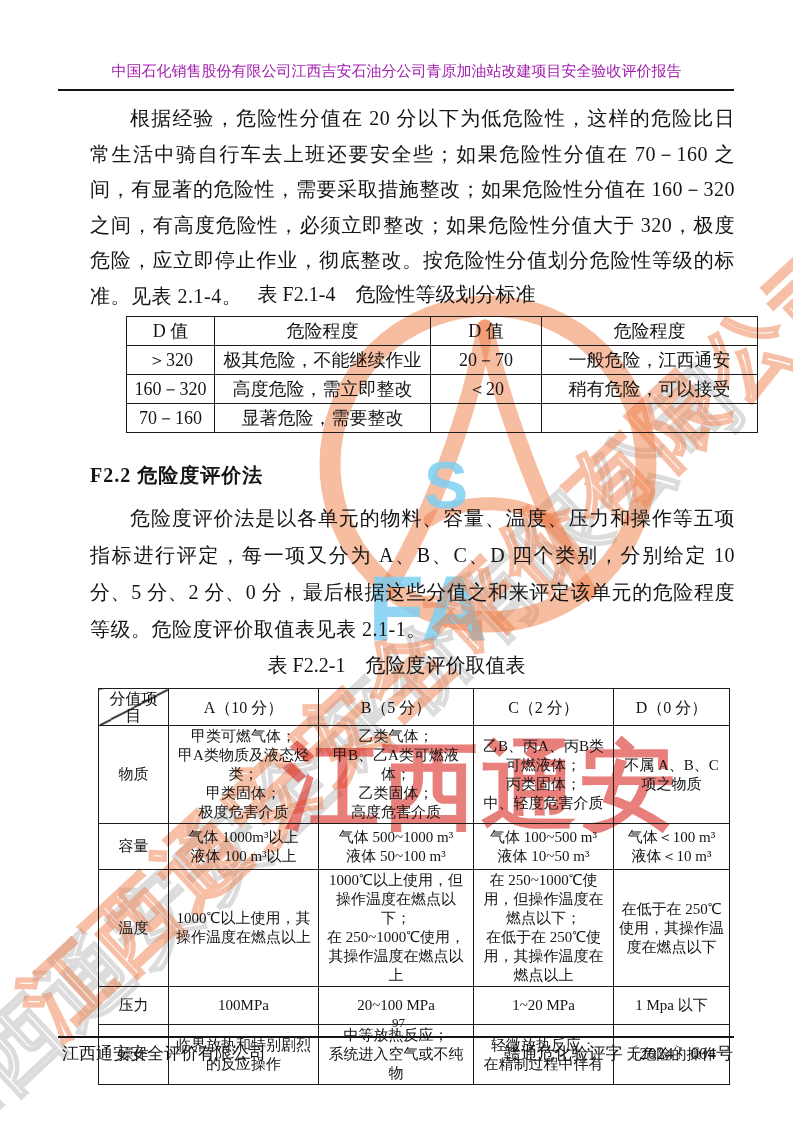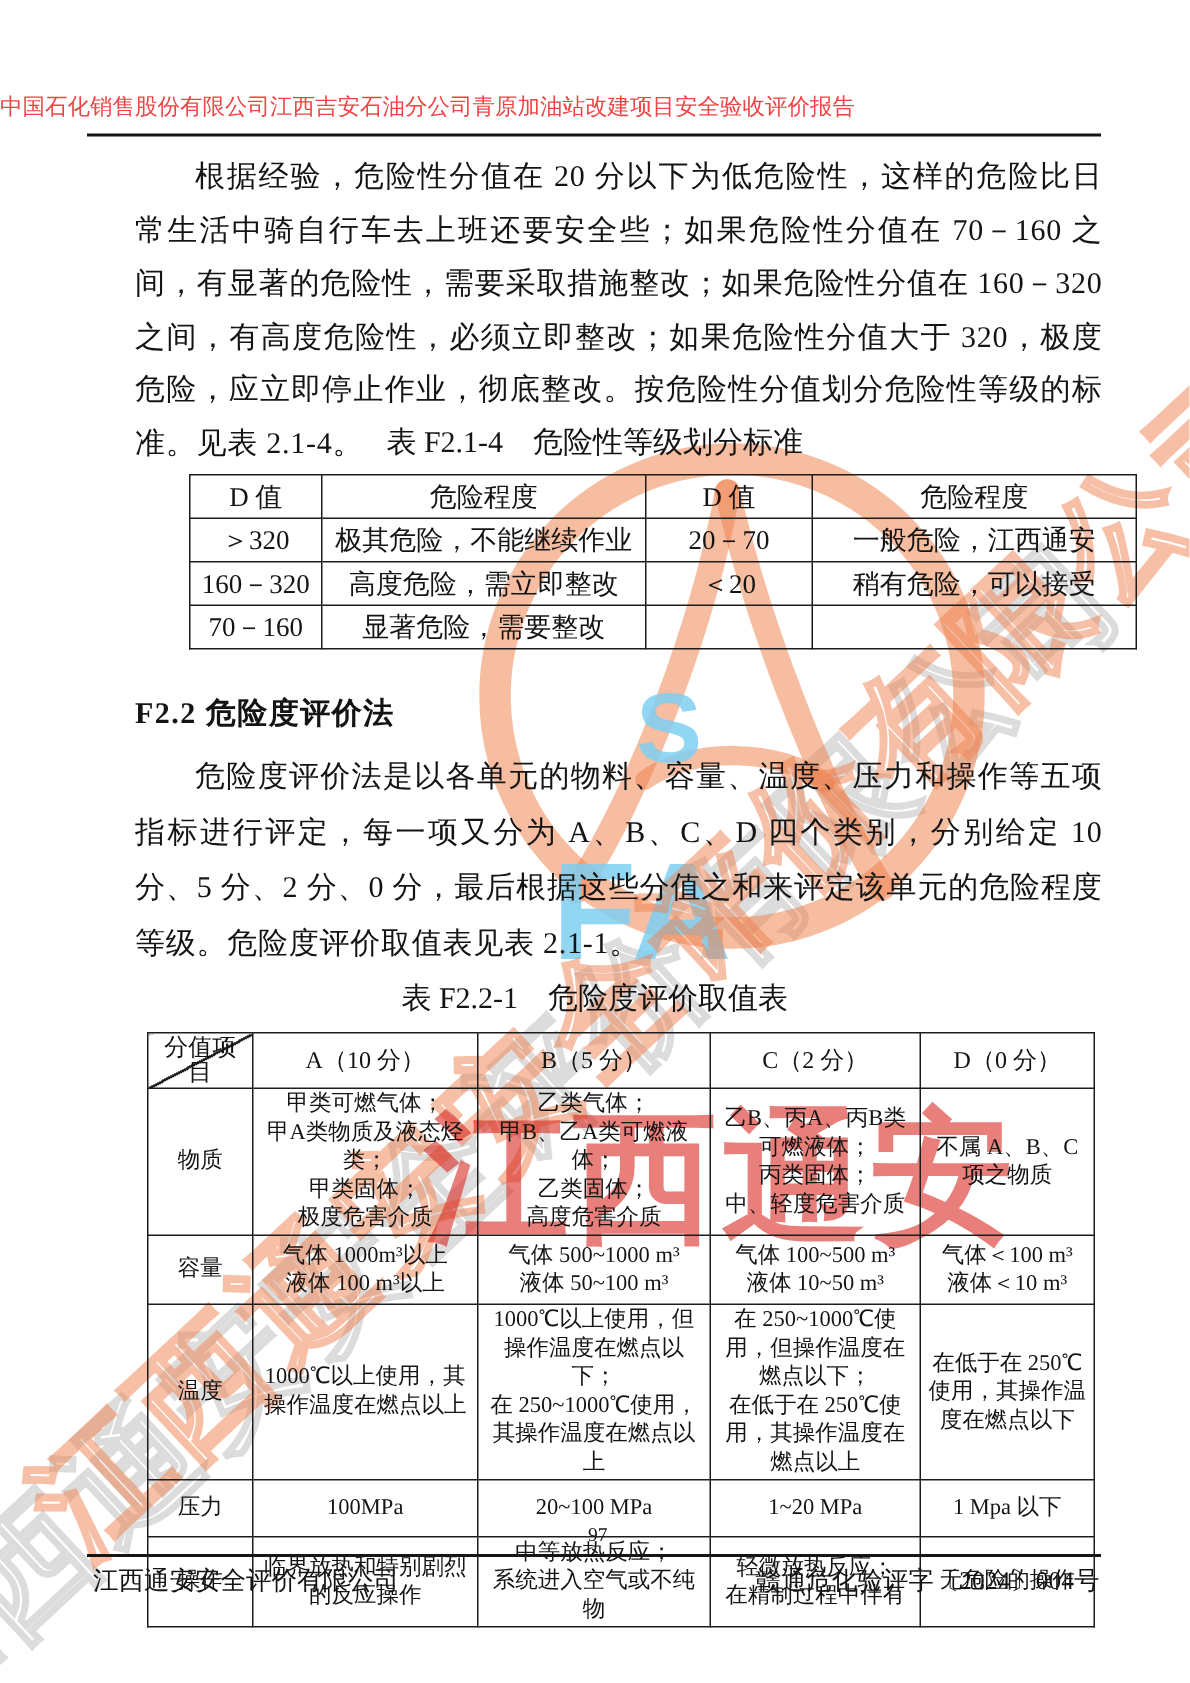--- a/index.html
+++ b/index.html
@@ -36,21 +36,21 @@
   .wm-blue{
     position:absolute;font-family:"Liberation Sans",sans-serif;font-weight:bold;
     color:rgba(126,207,241,0.85);line-height:1;
   }
   #wm-blue-s{left:424px;top:452px;font-size:66px;}
   #wm-blue-fa{left:368px;top:562px;font-size:92px;letter-spacing:2px;}
 
   
   .abs{position:absolute;}
   #header-title{
-    left:0;right:0;top:62px;text-align:left;font-size:15px;color:#ef4444;
+    left:0;right:0;top:62px;text-align:center;font-size:15px;color:#a21caf;
   }
   .rule{left:58px;width:676px;height:2px;background:#151515;}
   #header-rule{top:89px;}
   #footer-rule{top:1036px;}
 
   .para{
     left:90px;width:645px;text-align:justify;text-indent:2em;
     font-size:20px;letter-spacing:0.5px;font-family:Liberation Serif, serif;
   }
   #paragraph-1{top:101px;line-height:35.5px;}

